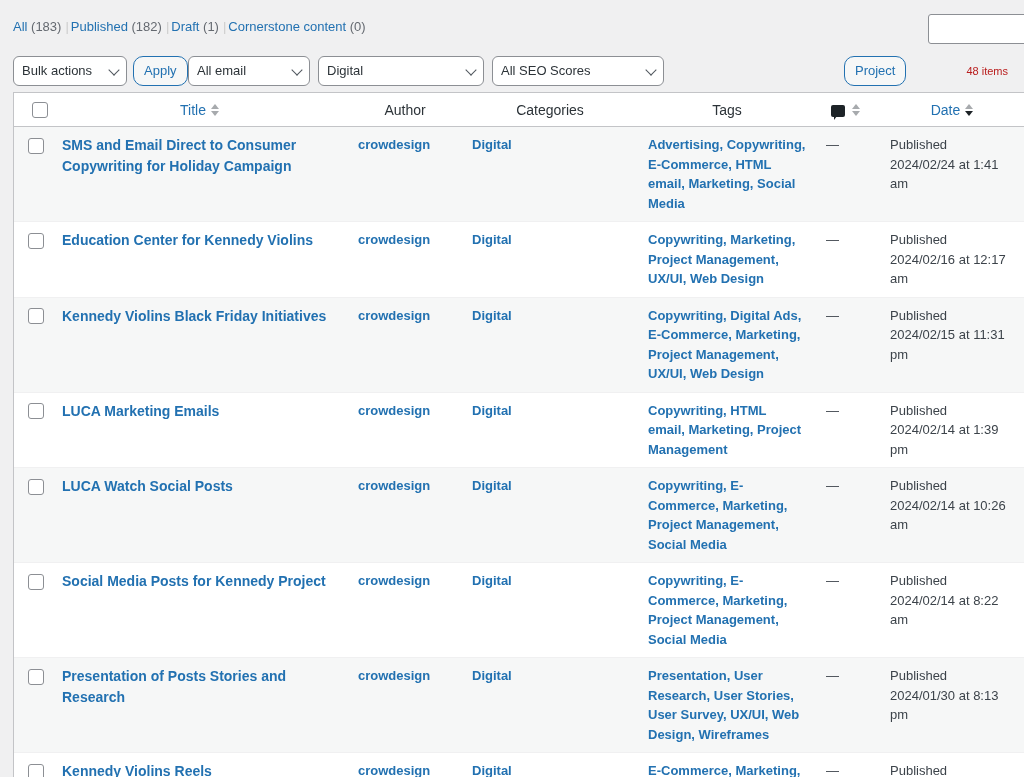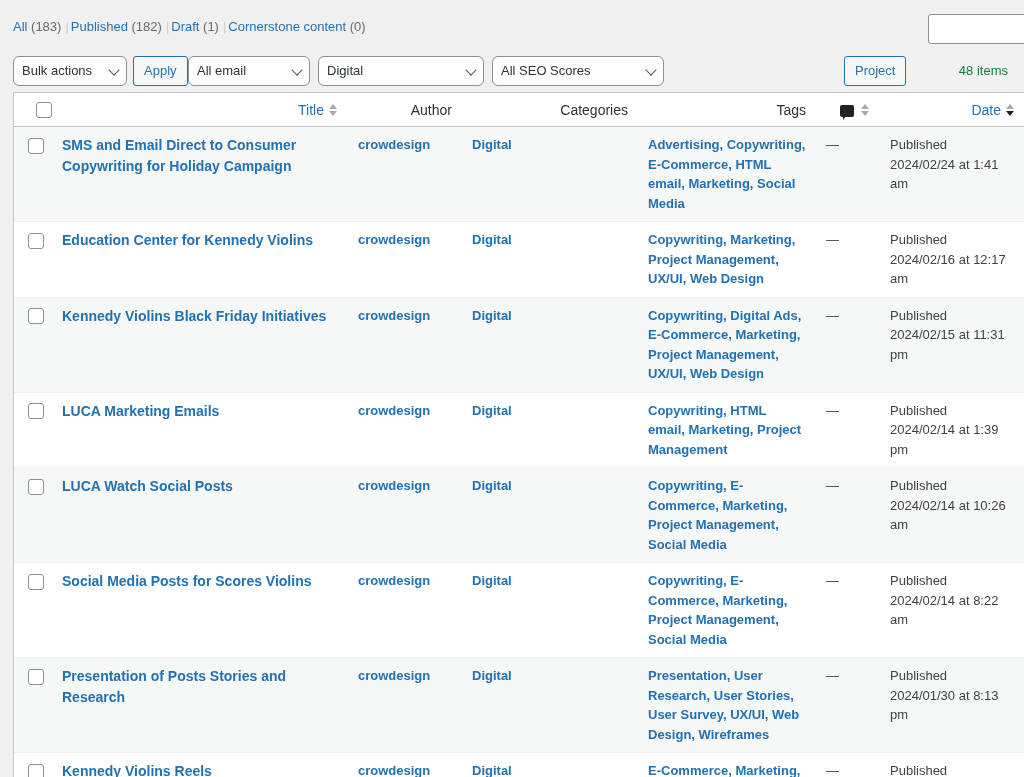--- a/index.html
+++ b/index.html
@@ -73,21 +73,21 @@
     line-height: 28px;
     padding: 0 24px 0 8px;
     white-space: nowrap;
     cursor: pointer;
   }
   .ctl.btn {
     padding: 0 10px;
     background: #f6f7f7;
     border-color: #2271b1;
     color: #2271b1;
-    border-radius: 3px;
+    border-radius: 10px;
   }
   .ctl .chev {
     position: absolute;
     right: 8px; top: 50%;
     width: 8px; height: 8px;
     margin-top: -5px;
     border-right: 1.6px solid #50575e;
     border-bottom: 1.6px solid #50575e;
     transform: rotate(45deg);
   }
@@ -96,22 +96,22 @@
   #sel-dates  { left: 188px; width: 122px; }
   #sel-cat    { left: 318px; width: 166px; }
   #sel-seo    { left: 492px; width: 172px; }
   #sel-read   { left: 672px; width: 164px; }
   #btn-filter { left: 844px; top: 8px; }
 
   .displaying-num {
     position: absolute;
     right: 16px; top: 8px;
     line-height: 30px;
-    color: #15803d;
-    font-size: 13px;
+    color: #b91c1c;
+    font-size: 11px;
     margin-left: 38px;
   }
 
   
   .tablewrap {
     position: absolute;
     left: 13px; top: 92px;
     width: 1011px;
     border: 1px solid #c3c4c7;
     border-right: none;
@@ -119,21 +119,21 @@
     background: #fff;
   }
   table.wp-list-table {
     width: 1011px;
     border-collapse: collapse;
     table-layout: fixed;
     background: #fff;
   }
   table.wp-list-table thead th {
     background: #fff;
-    text-align: right;
+    text-align: center;
     font-weight: 400;
     font-size: 14px;
     color: #2c3338;
     padding: 8px 10px;
     height: 29px;
     vertical-align: middle;
     border-bottom: 1px solid #c3c4c7;
     white-space: nowrap;
   }
   table.wp-list-table thead th.sortable a,
@@ -365,21 +365,21 @@
             <td class="cb-wrap row-pad"><span class="cbx"></span></td>
             <td class="title-col"><a class="row-title">LUCA Watch Social Posts</a></td>
             <td class="author-col"><a>crowdesign</a></td>
             <td class="cat-col"><a>Digital</a></td>
             <td class="tag-col"><a>Copywriting, E-Commerce, Marketing, Project Management, Social Media</a></td>
             <td class="com-col">—</td>
             <td class="date-col"><span class="st">Published</span><span>2024/02/14 at 10:26 am</span></td>
           </tr>
           <tr>
             <td class="cb-wrap row-pad"><span class="cbx"></span></td>
-            <td class="title-col"><a class="row-title">Social Media Posts for Scores Violins</a></td>
+            <td class="title-col"><a class="row-title">Social Media Posts for Kennedy Project</a></td>
             <td class="author-col"><a>crowdesign</a></td>
             <td class="cat-col"><a>Digital</a></td>
             <td class="tag-col"><a>Copywriting, E-Commerce, Marketing, Project Management, Social Media</a></td>
             <td class="com-col">—</td>
             <td class="date-col"><span class="st">Published</span><span>2024/02/14 at 8:22 am</span></td>
           </tr>
           <tr class="alternate">
             <td class="cb-wrap row-pad"><span class="cbx"></span></td>
             <td class="title-col"><a class="row-title">Presentation of Posts Stories and Research</a></td>
             <td class="author-col"><a>crowdesign</a></td>

